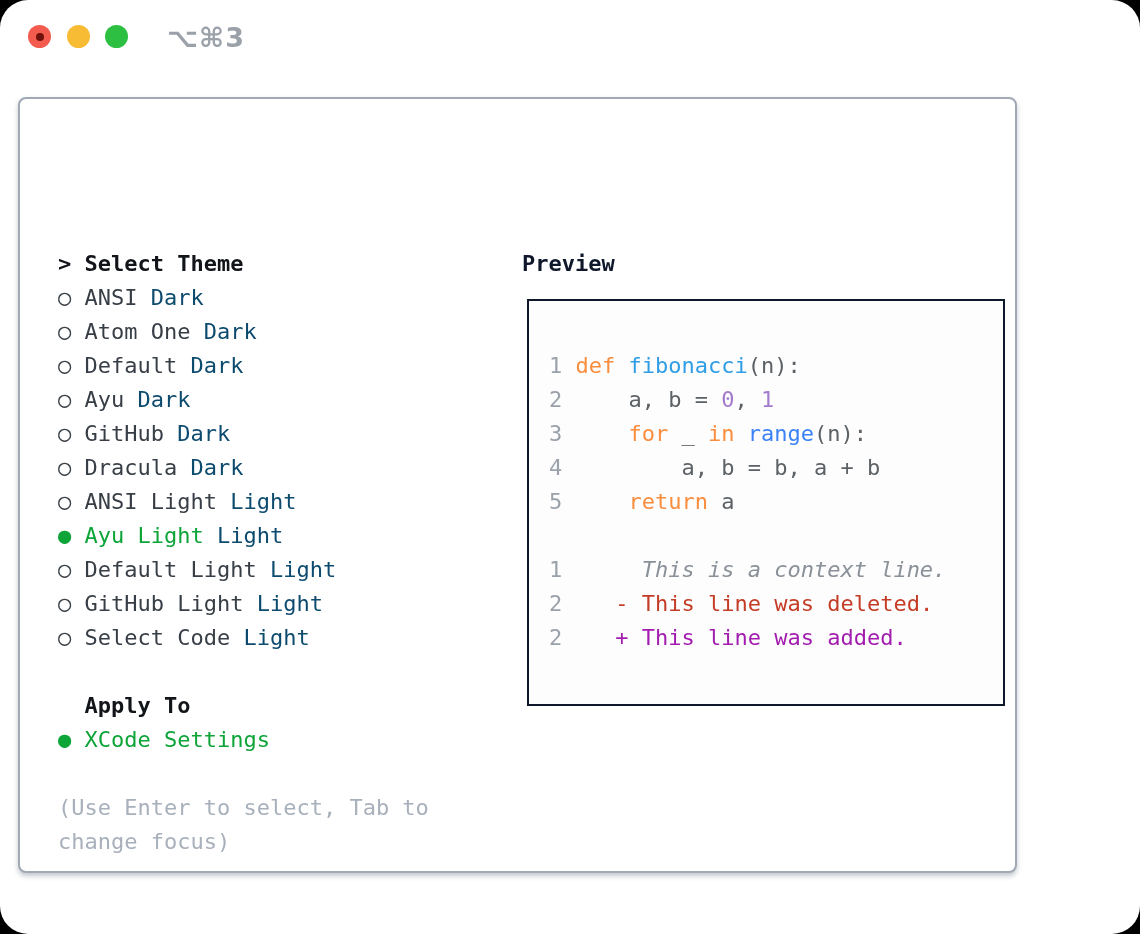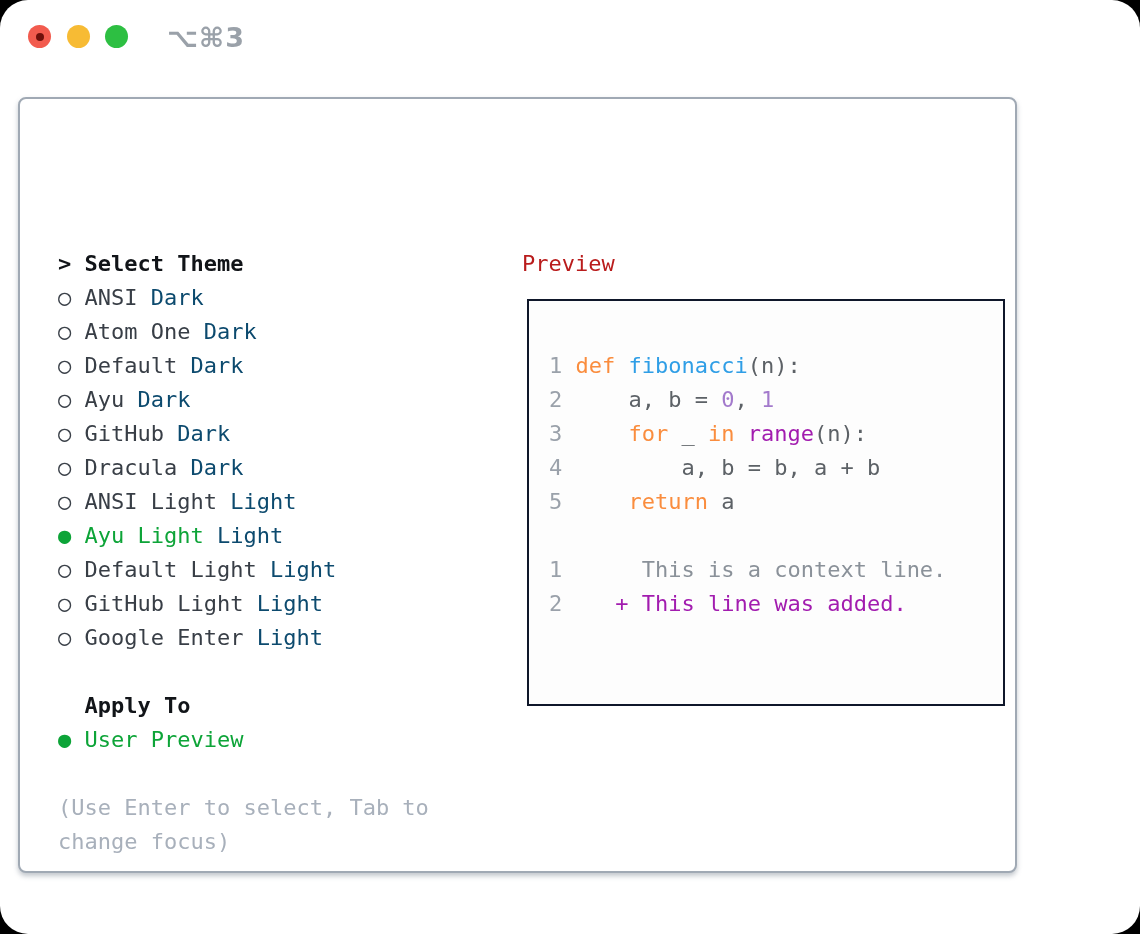--- a/index.html
+++ b/index.html
@@ -30,33 +30,33 @@
   .hdr { font-weight:bold; color:#111418; }
   .bullet { color:#3c424a; }
   .bullet.sel { color:#0da438; }
   .tname {}
   .tname.sel { color:#0da438; }
   .tvar { color:#0c4a6e; }
   .help { color:#a8b0bb; }
   .spacer { height:34px; }
   
   .preview-title { position:absolute; left:502px; top:148px; height:34px;
-    font-weight:normal; color:#b91c1c; white-space:pre; }
+    font-weight:bold; color:#0f172a; white-space:pre; }
   .preview-box {
     position:absolute; left:507px; top:200px; width:478px; height:407px;
     border:2px solid #0f172a; background:#fdfdfd;
     padding:48px 0 0 20px; overflow:hidden;
   }
   .lnum { color:#9aa1aa; }
   .s-fg    { color:#5c6166; }
   .s-kw    { color:#fa8d3e; }
   .s-fn    { color:#2f9ee6; }
-  .s-coral { color:#a21caf; }
+  .s-coral { color:#3b82f6; }
   .s-num   { color:#a37acc; }
-  .s-ctx   { color:#8a9199; }
+  .s-ctx   { color:#8a9199;font-style:italic; }
   .s-del   { color:#c43c26; }
   .s-add   { color:#a21caf; }
 </style>
 </head>
 <body>
 
 <div class="window">
 
   <div class="titlebar">
     <div class="tl tl-red"></div>
@@ -73,41 +73,42 @@
           <div class="row"><span class="bullet">○ </span><span class="tname">ANSI</span><span class="tvar"> Dark</span></div>
           <div class="row"><span class="bullet">○ </span><span class="tname">Atom One</span><span class="tvar"> Dark</span></div>
           <div class="row"><span class="bullet">○ </span><span class="tname">Default</span><span class="tvar"> Dark</span></div>
           <div class="row"><span class="bullet">○ </span><span class="tname">Ayu</span><span class="tvar"> Dark</span></div>
           <div class="row"><span class="bullet">○ </span><span class="tname">GitHub</span><span class="tvar"> Dark</span></div>
           <div class="row"><span class="bullet">○ </span><span class="tname">Dracula</span><span class="tvar"> Dark</span></div>
           <div class="row"><span class="bullet">○ </span><span class="tname">ANSI Light</span><span class="tvar"> Light</span></div>
           <div class="row"><span class="bullet sel">● </span><span class="tname sel">Ayu Light</span><span class="tvar"> Light</span></div>
           <div class="row"><span class="bullet">○ </span><span class="tname">Default Light</span><span class="tvar"> Light</span></div>
           <div class="row"><span class="bullet">○ </span><span class="tname">GitHub Light</span><span class="tvar"> Light</span></div>
-          <div class="row"><span class="bullet">○ </span><span class="tname">Google Enter</span><span class="tvar"> Light</span></div>
+          <div class="row"><span class="bullet">○ </span><span class="tname">Select Code</span><span class="tvar"> Light</span></div>
         </div>
       <div class="spacer"></div>
       <div class="row"><span class="hdr" id="apply-hdr">  Apply To</span></div>
       <div id="apply-list">
-          <div class="row"><span class="bullet sel">● </span><span class="tname sel">User Preview</span></div>
+          <div class="row"><span class="bullet sel">● </span><span class="tname sel">XCode Settings</span></div>
         </div>
       <div class="spacer"></div>
       <div class="row help">(Use Enter to select, Tab to</div>
       <div class="row help">change focus)</div>
     </div>
 
     <div class="preview-title row">Preview</div>
 
     <div class="preview-box">
       <div id="preview-lines">
           <div class="row"><span class="lnum">1 </span><span class="s-kw">def</span><span class="s-fg"> </span><span class="s-fn">fibonacci</span><span class="s-fg">(n):</span></div>
           <div class="row"><span class="lnum">2 </span><span class="s-fg">    a, b = </span><span class="s-num">0</span><span class="s-fg">, </span><span class="s-num">1</span></div>
           <div class="row"><span class="lnum">3 </span><span class="s-fg">    </span><span class="s-kw">for</span><span class="s-fg"> _ </span><span class="s-kw">in</span><span class="s-fg"> </span><span class="s-coral">range</span><span class="s-fg">(n):</span></div>
           <div class="row"><span class="lnum">4 </span><span class="s-fg">        a, b = b, a + b</span></div>
           <div class="row"><span class="lnum">5 </span><span class="s-fg">    </span><span class="s-kw">return</span><span class="s-fg"> a</span></div>
           <div class="row"><span class="lnum"> </span></div>
           <div class="row"><span class="lnum">1 </span><span class="s-ctx">     This is a context line.</span></div>
+          <div class="row"><span class="lnum">2 </span><span class="s-fg">   </span><span class="s-del">- This line was deleted.</span></div>
           <div class="row"><span class="lnum">2 </span><span class="s-fg">   </span><span class="s-add">+ This line was added.</span></div>
         </div>
     </div>
 
   </div>
 </div>
 
 </body></html>

